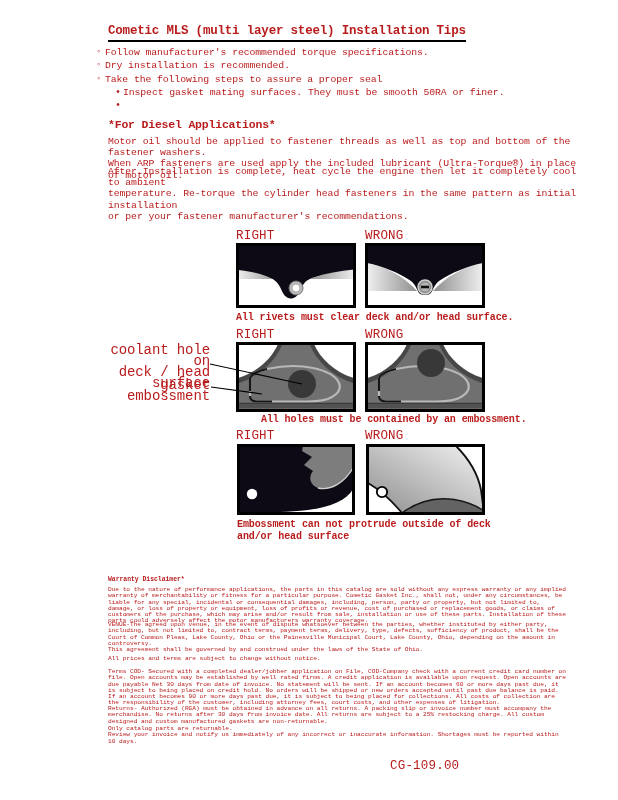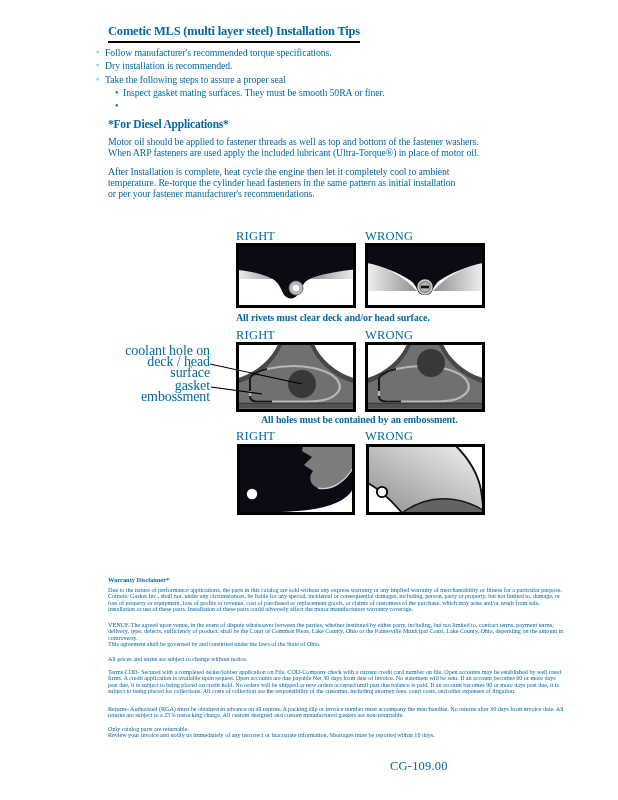--- a/index.html
+++ b/index.html
@@ -1,17 +1,17 @@
 <!DOCTYPE html>
 <html><head>
 <meta charset="utf-8">
 <style>
   html,body{margin:0;padding:0;background:#ffffff;}
   .page{position:relative;width:618px;height:800px;background:#ffffff;overflow:hidden;
-        font-family:Liberation Serif, serif;color:#0369a1;}
+        font-family:Liberation Mono, monospace;color:#b91c1c;}
   .abs{position:absolute;}
   .title{font-size:12.5px;font-weight:bold;letter-spacing:-0.2px;
          border-bottom:2px solid #000;padding-bottom:2px;}
   .body-txt{font-size:9.8px;line-height:11.2px;letter-spacing:-0.1px;}
   .bullets{font-size:9.8px;letter-spacing:-0.1px;}
   .brow{display:flex;line-height:13.3px;}
   .brow .mk{width:9px;flex:0 0 9px;font-size:9px;}
   .brow.sub{padding-left:19px;}
   .brow.sub .mk{width:8px;flex:0 0 8px;font-size:10px;}
   .h2{font-size:11.5px;font-weight:bold;letter-spacing:-0.2px;}
@@ -170,20 +170,22 @@
       </linearGradient>
     </defs>
     <rect x="1.5" y="1.5" width="116" height="68" fill="#ffffff"></rect>
     <path d="M2,2 L90,2 C104,16 112,30 115,46 C116,53 117,60 117.5,66 L117.5,69 L36,69 C26,57 14,46 2,39 Z" fill="url(#g3)" stroke="#111111" stroke-width="1.8"></path>
     <path d="M36,69 C50,58.5 68,52.5 88,55.5 C100,57.5 110,61.5 117.5,66.5 L117.5,69 Z" fill="#636363"></path>
     <path d="M36,69 C50,58.5 68,52.5 88,55.5 C100,57.5 110,61.5 117.5,66.5" fill="none" stroke="#161616" stroke-width="1.5"></path>
     <circle cx="16" cy="48" r="5.2" fill="#ffffff" stroke="#000000" stroke-width="1.8"></circle>
     <rect x="1.5" y="1.5" width="116" height="68" fill="none" stroke="#000000" stroke-width="3"></rect>
   </svg>
 
+  <div class="abs dg-cap prewrap" style="left:237px;top:519px;">Embossment can not protrude outside of deck
+and/or head surface</div>
 
   <div class="abs legal-h" style="left:108px;top:576px;">Warranty Disclaimer*</div>
   <div class="abs legal" style="left:108px;top:587px;">Due to the nature of performance applications, the parts in this catalog are sold without any express warranty or any implied warranty of merchantability or fitness for a particular purpose.  Cometic Gasket Inc., shall not, under any circumstances, be liable for any special, incidental or consequential damages, including, person, party or property, but not limited to, damage, or loss of property or equipment, loss of profits or revenue, cost of purchased or replacement goods, or claims of customers of the purchase, which may arise and/or result from sale, installation or use of these parts.  Installation of these parts could adversely affect the motor manufacturers warranty coverage.</div>
   <div class="abs legal prewrap" style="left:108px;top:622px;">VENUE-The agreed upon venue, in the event of dispute whatsoever between the parties, whether instituted by either party, including, but not limited to, contract terms, payment terms, delivery, type, defects, sufficiency of product, shall be the Court of Common Pleas, Lake County, Ohio or the Painesville Municipal Court, Lake County, Ohio, depending on the amount in controversy.
 This agreement shall be governed by and construed under the laws of the State of Ohio.</div>
   <div class="abs legal" style="left:108px;top:656px;">All prices and terms are subject to change without notice.</div>
   <div class="abs legal" style="left:108px;top:669px;">Terms COD- Secured with a completed dealer/jobber application on File, COD-Company check with a current credit card number on file.  Open accounts may be established by well rated firms.  A credit application is available upon request.  Open accounts are due payable Net 30 days from date of invoice.  No statement will be sent.  If an account becomes 60 or more days past due, it is subject to being placed on credit hold.  No orders will be shipped or new orders accepted until past due balance is paid.  If an account becomes 90 or more days past due, it is subject to being placed for collections.  All costs of collection are the responsibility of the customer, including attorney fees, court costs, and other expenses of litigation.</div>
   <div class="abs legal" style="left:108px;top:706px;">Returns- Authorized (RGA) must be obtained in advance on all returns.  A packing slip or invoice number must accompany the merchandise.  No returns after 30 days from invoice date.  All returns are subject to a 25% restocking charge.  All custom designed and custom manufactured gaskets are non-returnable.</div>
   <div class="abs legal prewrap" style="left:108px;top:726px;">Only catalog parts are returnable.
 Review your invoice and notify us immediately of any incorrect or inaccurate information.  Shortages must be reported within 10 days.</div>

